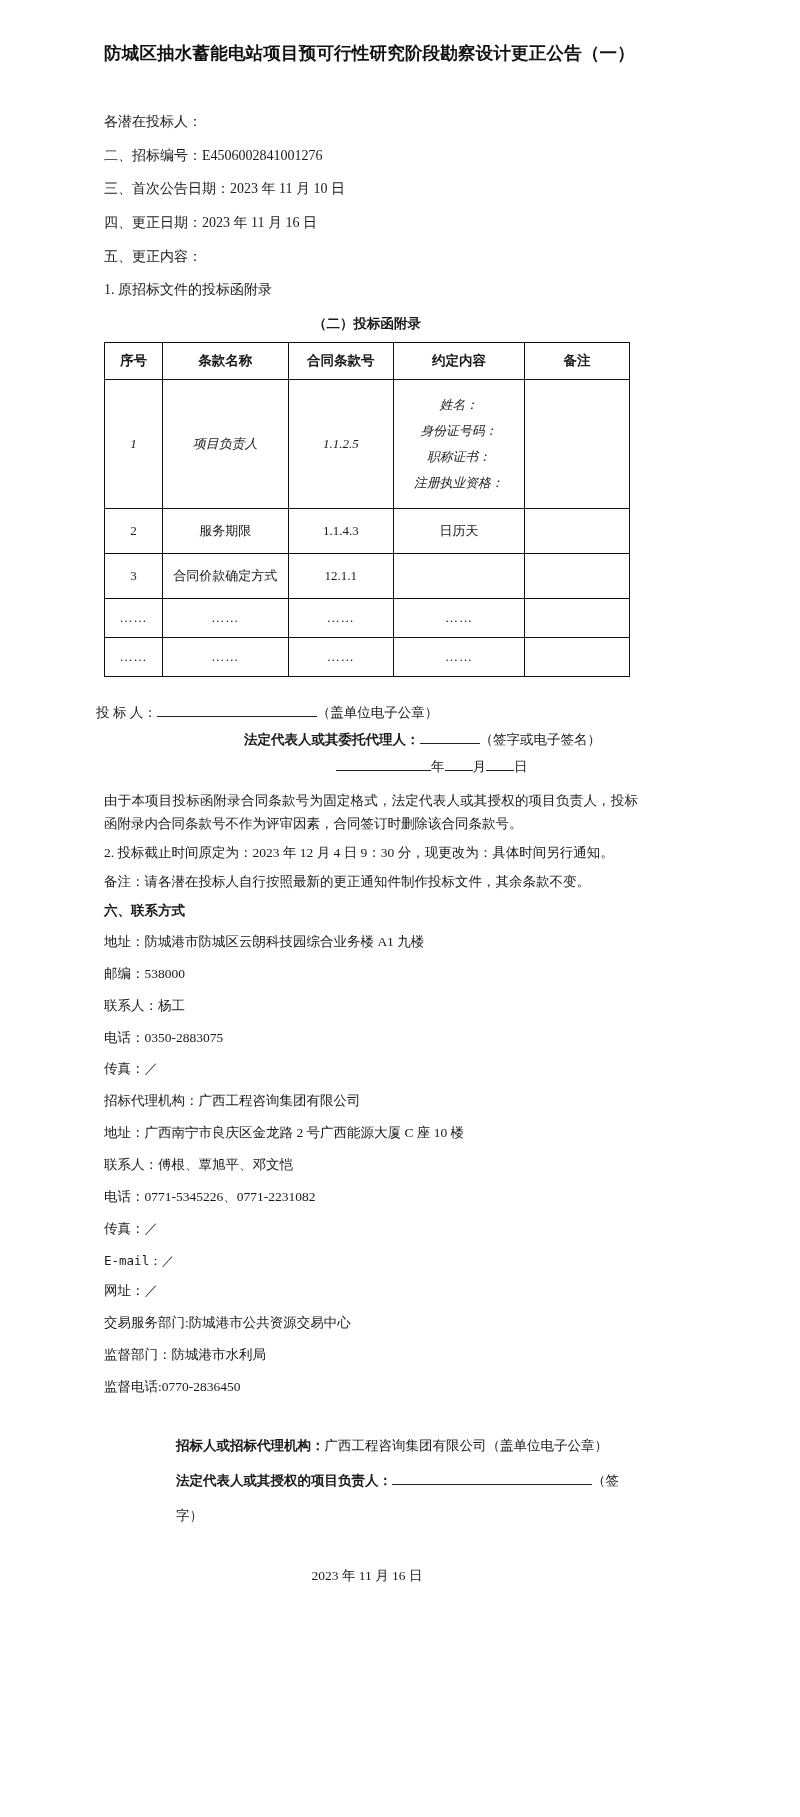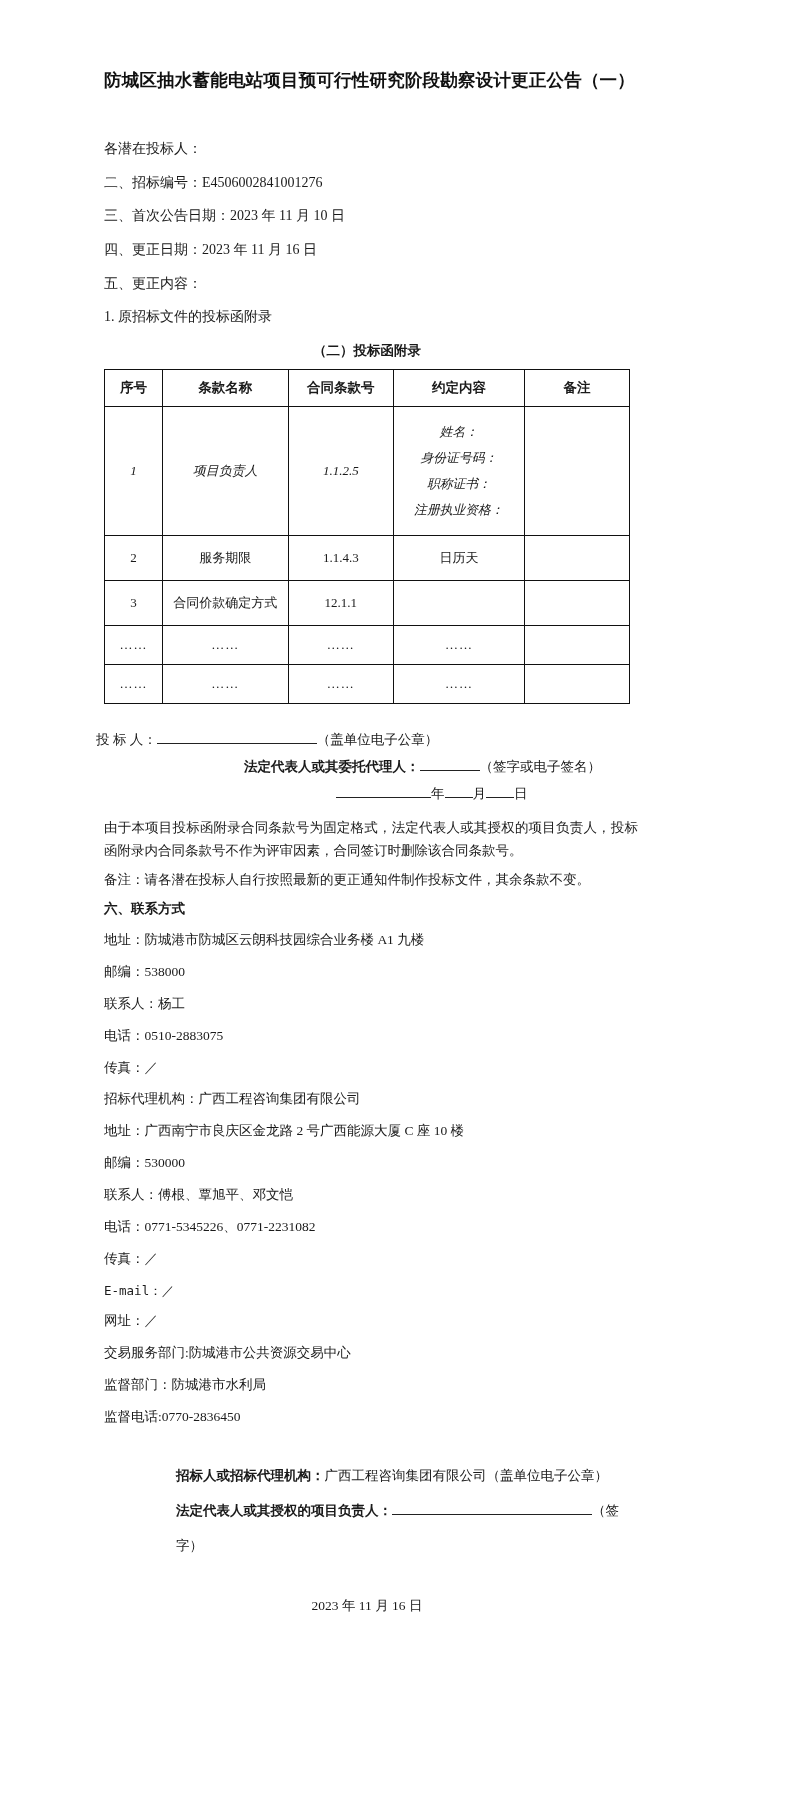--- a/index.html
+++ b/index.html
@@ -10,21 +10,21 @@
   body {
     width: 800px;
     min-height: 1817px;
     font-family: "Liberation Serif", "DejaVu Serif", serif;
     color: #1a1a1a;
   }
   .page {
     width: 734px;
     min-height: 1817px;
     box-sizing: border-box;
-    padding: 68px 96px 30px 96px;
+    padding: 41px 96px 30px 96px;
     position: relative;
   }
   .doc-title {
     font-family: "DejaVu Sans", "Liberation Sans", sans-serif;
     font-weight: bold;
     font-size: 17.5px;
     letter-spacing: 0.2px;
     text-align: left;
     margin: 0 0 46px 8px;
     color: #111;
@@ -207,32 +207,32 @@
     </div>
     <div class="sig-line-2">
       <span class="bold-sans">法定代表人或其委托代理人：</span><span class="ul ul-60"></span><span>（签字或电子签名）</span>
     </div>
     <div class="sig-line-3">
       <span class="ul ul-95"></span><span>年</span><span class="ul ul-30"></span><span>月</span><span class="ul ul-30"></span><span>日</span>
     </div>
   </div>
 
   <p class="body-para">由于本项目投标函附录合同条款号为固定格式，法定代表人或其授权的项目负责人，投标函附录内合同条款号不作为评审因素，合同签订时删除该合同条款号。</p>
+  <p class="body-para">2. 投标截止时间原定为：2023 年 12 月 4 日 9：30 分，现更改为：具体时间另行通知。</p>
   <p class="body-para">备注：请各潜在投标人自行按照最新的更正通知件制作投标文件，其余条款不变。</p>
 
   <p class="contact-line bold-sans">六、联系方式</p>
 
   <p class="contact-line">地址：防城港市防城区云朗科技园综合业务楼 A1 九楼</p>
   <p class="contact-line">邮编：538000</p>
   <p class="contact-line">联系人：杨工</p>
-  <p class="contact-line">电话：0510-2883075</p>
+  <p class="contact-line">电话：0350-2883075</p>
   <p class="contact-line">传真：／</p>
   <p class="contact-line">招标代理机构：广西工程咨询集团有限公司</p>
   <p class="contact-line">地址：广西南宁市良庆区金龙路 2 号广西能源大厦 C 座 10 楼</p>
-  <p class="contact-line">邮编：530000</p>
   <p class="contact-line">联系人：傅根、覃旭平、邓文恺</p>
   <p class="contact-line">电话：0771-5345226、0771-2231082</p>
   <p class="contact-line">传真：／</p>
   <p class="contact-line mono">E-mail：／</p>
   <p class="contact-line">网址：／</p>
   <p class="contact-line">交易服务部门:防城港市公共资源交易中心</p>
   <p class="contact-line">监督部门：防城港市水利局</p>
   <p class="contact-line">监督电话:0770-2836450</p>
 
   <div class="footer-block">

